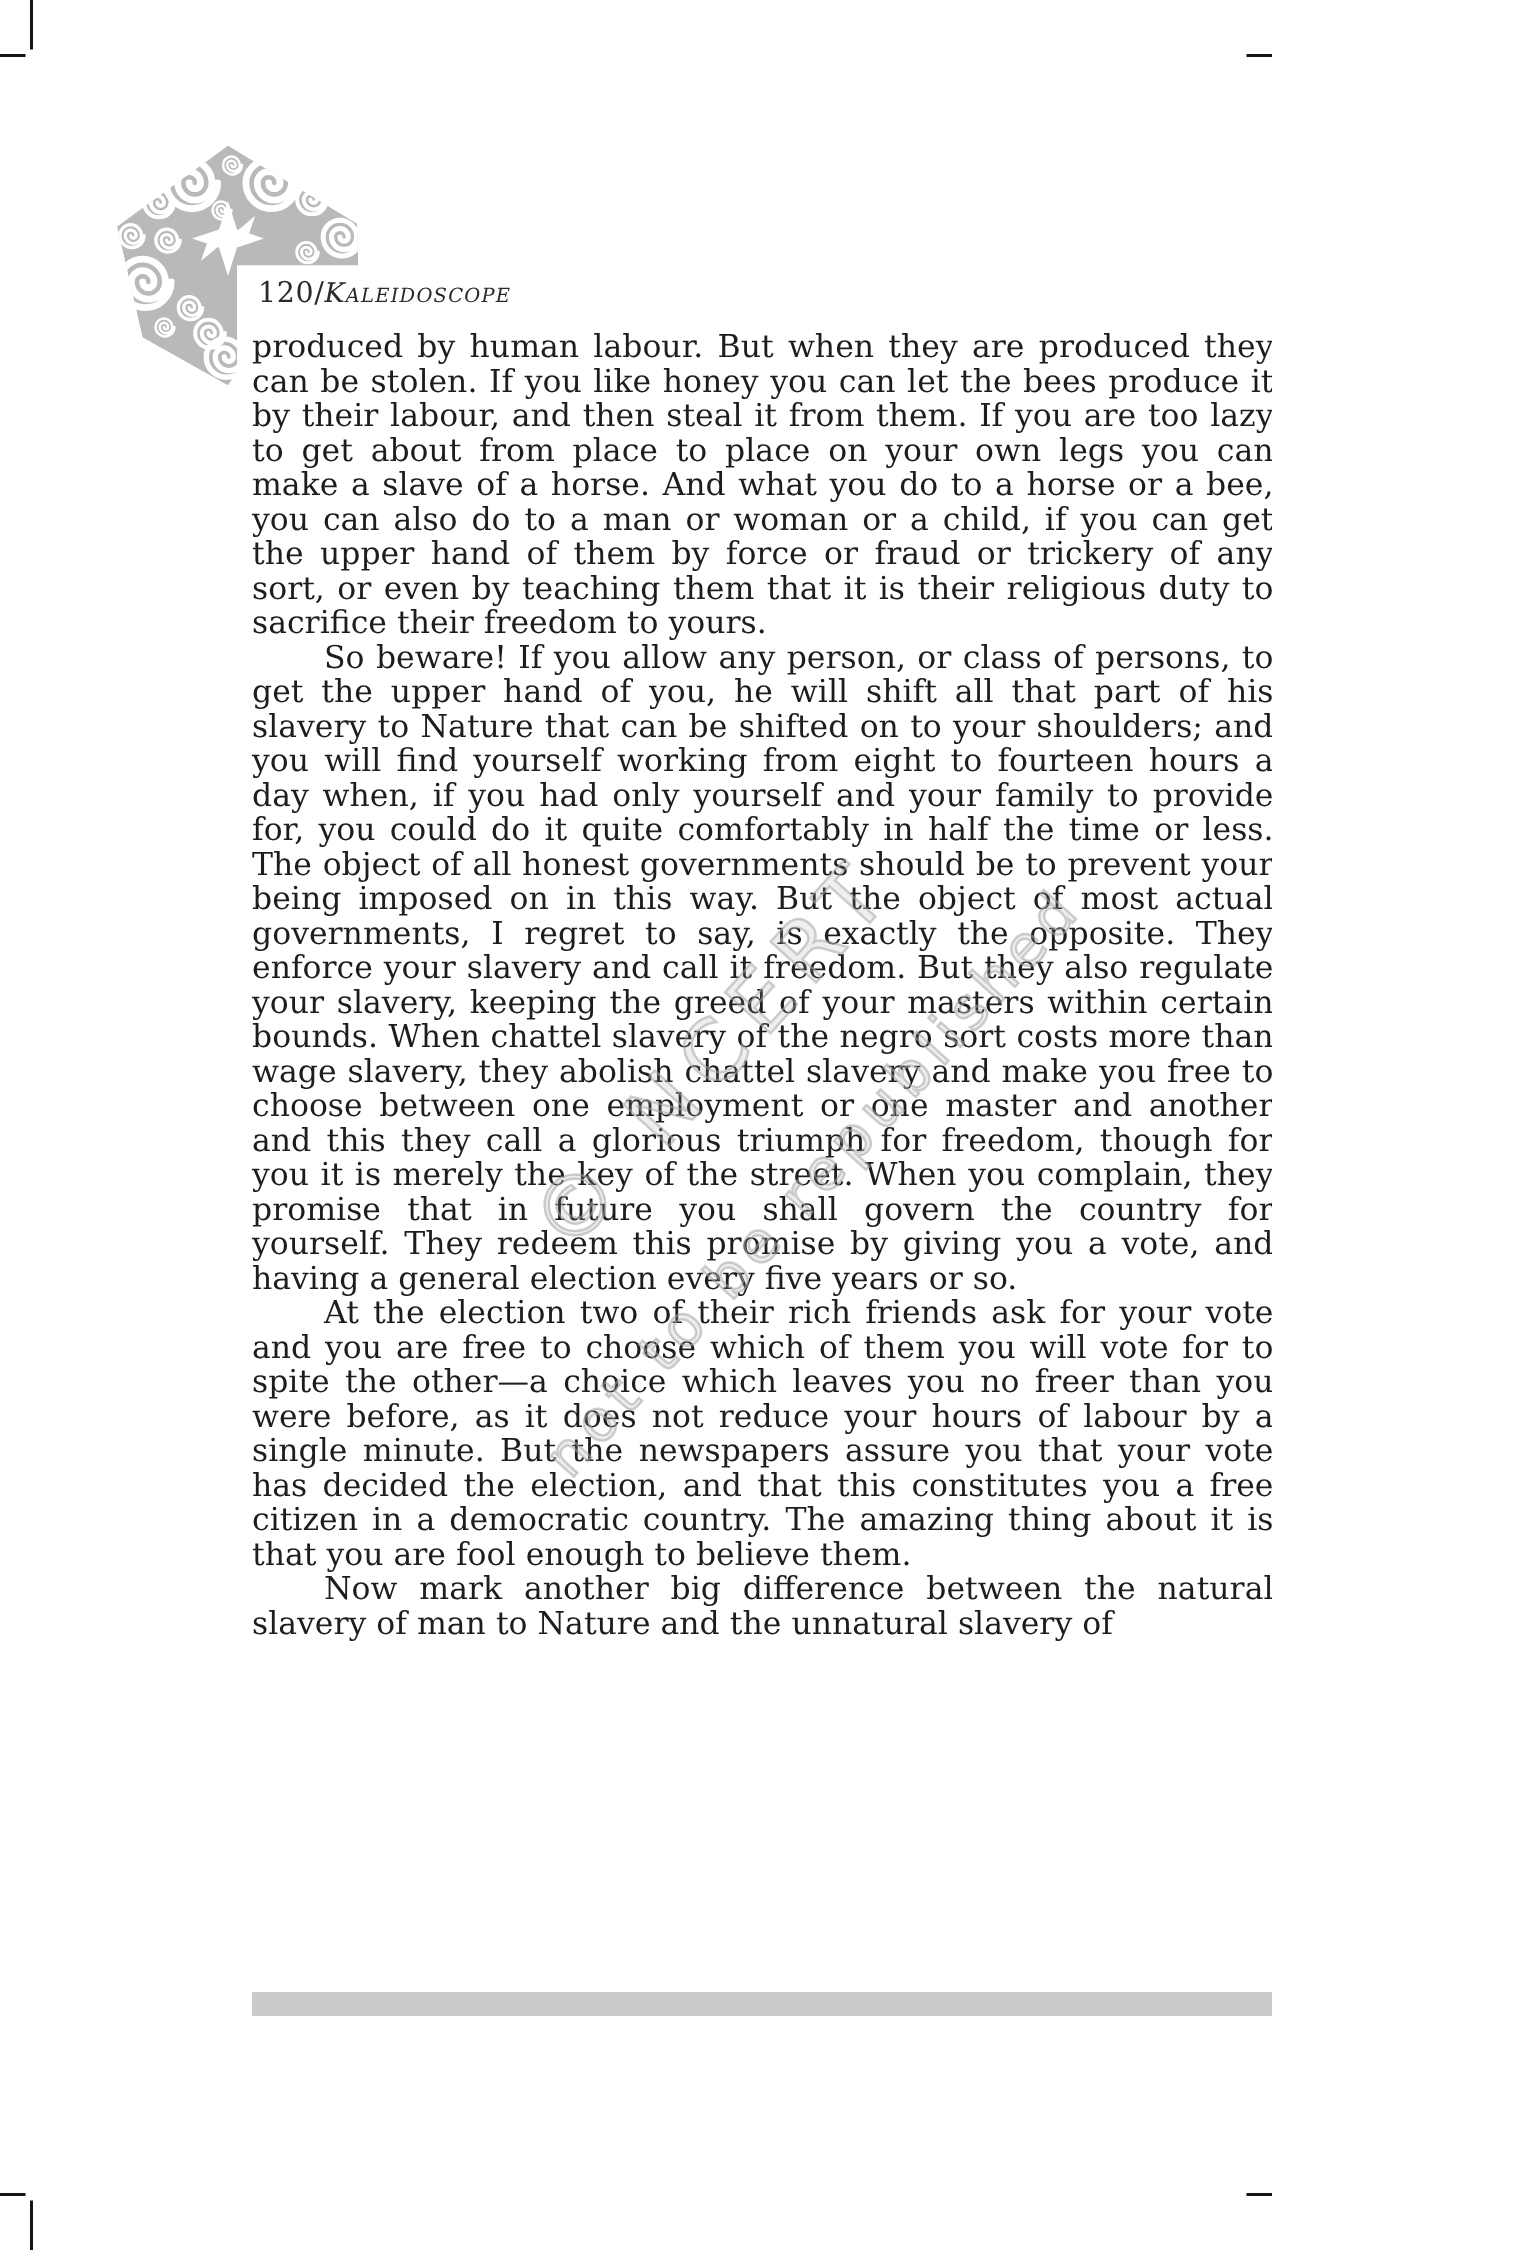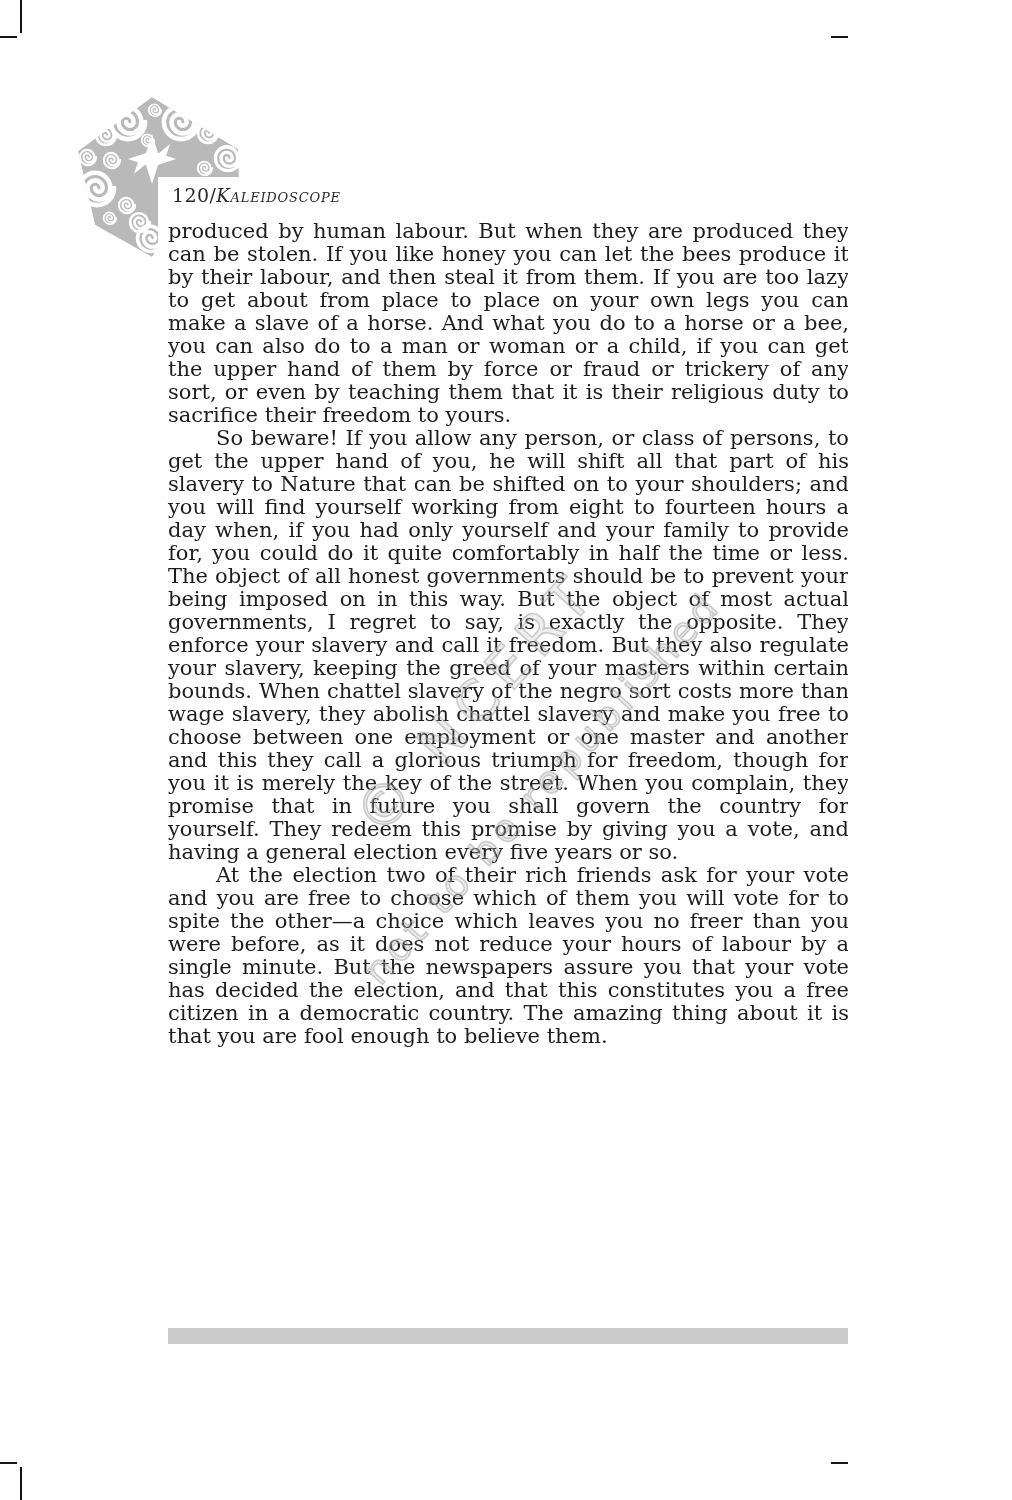--- a/index.html
+++ b/index.html
@@ -155,18 +155,19 @@
 
   <div class="watermark">
     <span class="wm-line wm-1">© NCERT</span>
     <span class="wm-line wm-2">not to be republished</span>
   </div>
 
   <div class="text-block">
     <p class="no-indent">produced by human labour. But when they are produced they can be stolen. If you like honey you can let the bees produce it by their labour, and then steal it from them. If you are too lazy to get about from place to place on your own legs you can make a slave of a horse. And what you do to a horse or a bee, you can also do to a man or woman or a child, if you can get the upper hand of them by force or fraud or trickery of any sort, or even by teaching them that it is their religious duty to sacrifice their freedom to yours.</p>
     <p>So beware! If you allow any person, or class of persons, to get the upper hand of you, he will shift all that part of his slavery to Nature that can be shifted on to your shoulders; and you will find yourself working from eight to fourteen hours a day when, if you had only yourself and your family to provide for, you could do it quite comfortably in half the time or less. The object of all honest governments should be to prevent your being imposed on in this way. But the object of most actual governments, I regret to say, is exactly the opposite. They enforce your slavery and call it freedom. But they also regulate your slavery, keeping the greed of your masters within certain bounds. When chattel slavery of the negro sort costs more than wage slavery, they abolish chattel slavery and make you free to choose between one employment or one master and another and this they call a glorious triumph for freedom, though for you it is merely the key of the street. When you complain, they promise that in future you shall govern the country for yourself. They redeem this promise by giving you a vote, and having a general election every five years or so.</p>
     <p>At the election two of their rich friends ask for your vote and you are free to choose which of them you will vote for to spite the other—a choice which leaves you no freer than you were before, as it does not reduce your hours of labour by a single minute. But the newspapers assure you that your vote has decided the election, and that this constitutes you a free citizen in a democratic country. The amazing thing about it is that you are fool enough to believe them.</p>
+    <p>Now mark another big difference between the natural slavery of man to Nature and the unnatural slavery of</p>
   </div>
 
   <div class="page-bar"></div>
 
 
 </div>
 
 </body></html>

